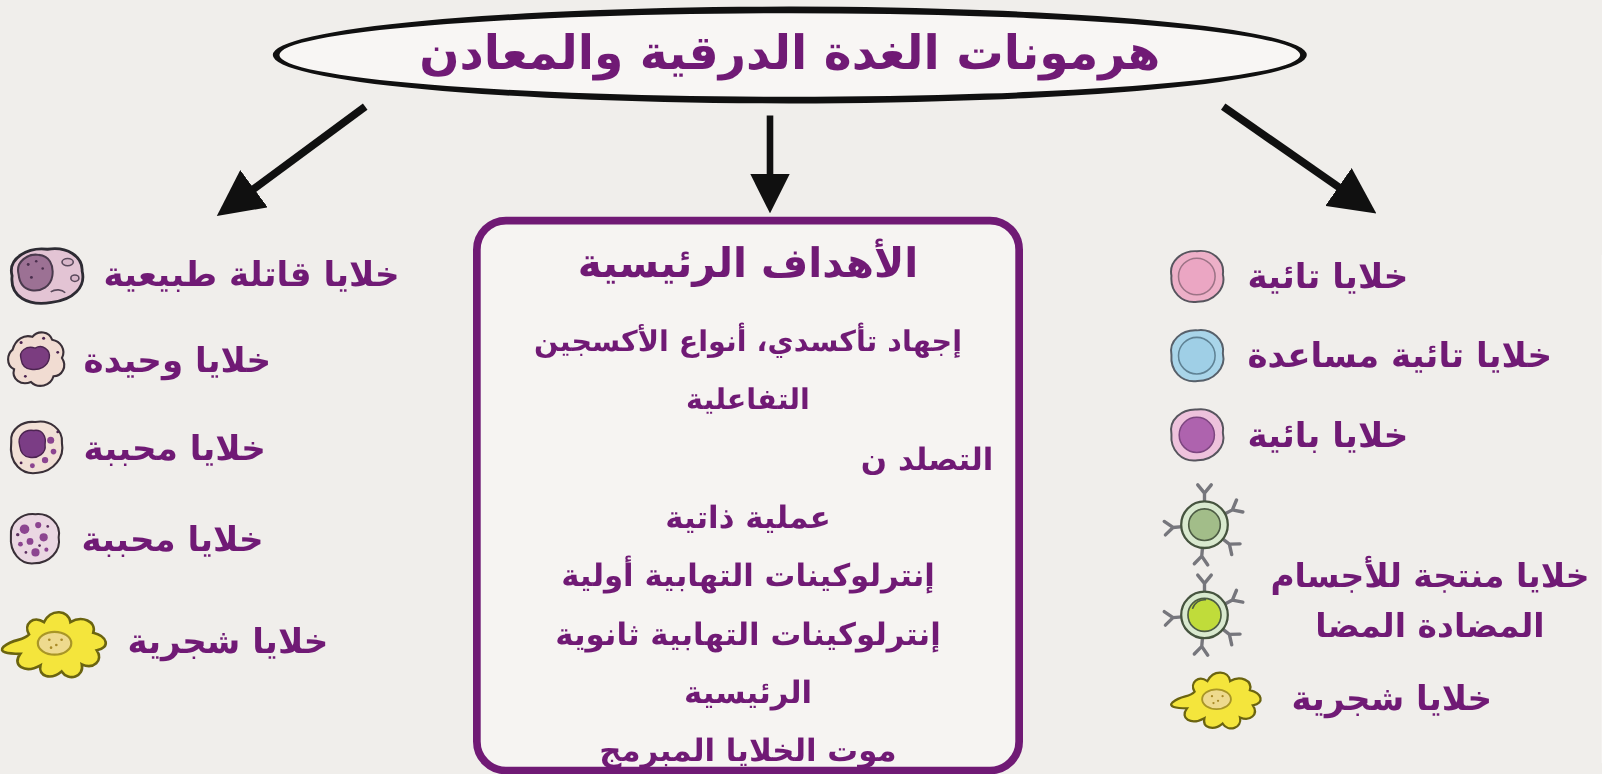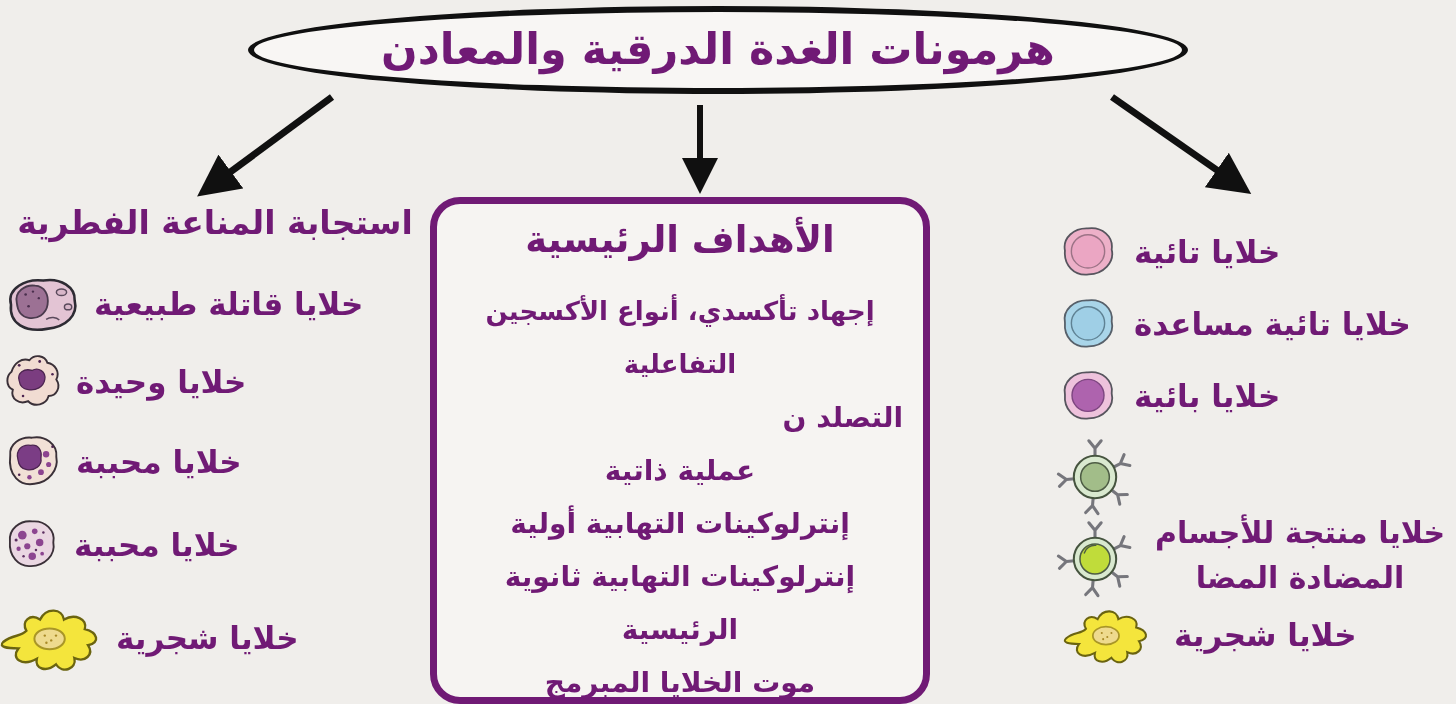--- a/index.html
+++ b/index.html
@@ -23,21 +23,21 @@
   .left-col{ left:0; width:430px; }
   .right-col{ left:1008px; width:448px; }
   .rows{ margin-top:24px; }
   .row{ display:flex; align-items:center; gap:12px; }
   .row .lbl{ font-size:31px; font-weight:bold; direction:rtl; white-space:nowrap; }
   .left-col .row{ margin-bottom:16px; }
   .left-col .row.r3{ margin-bottom:20px; }
   .left-col .row.r4{ margin-bottom:26px; }
   .right-col .row{ margin-bottom:8px; padding-left:48px; gap:14px;}
   .right-col .row .lbl{ flex:1; text-align:left; }
-  .ab-block{ display:flex; align-items:flex-end; padding-left:44px; gap:6px; }
+  .ab-block{ display:flex; align-items:center; padding-left:44px; gap:6px; }
   .ab-icons{ display:flex; flex-direction:column; gap:0; }
   .ab-label{ flex:1; text-align:center; margin-top:58px; }
   .ab-label div{ font-size:30px; font-weight:bold; direction:rtl; line-height:45px; white-space:nowrap;}
   
   .center-box{
     position:absolute; left:430px; top:197px; width:500px; height:507px;
     box-sizing:border-box; border:7px solid #701a75; border-radius:30px;
     background:#f6f4f2;
   }
   .center-box h2{ margin:14px 0 0 0; font-size:37px; font-weight:bold; text-align:center; direction:rtl;}
@@ -59,21 +59,20 @@
   <line x1="332" y1="97" x2="214" y2="184" stroke="#101010" stroke-width="7" marker-end="url(#ah)"></line>
   <line x1="700" y1="105" x2="700" y2="176" stroke="#101010" stroke-width="6" marker-end="url(#ah)"></line>
   <line x1="1112" y1="97" x2="1234" y2="182" stroke="#101010" stroke-width="7" marker-end="url(#ah)"></line>
 </svg>
 
 <div class="ellipse">
   <div class="title">هرمونات الغدة الدرقية والمعادن</div>
 </div>
 
 <div class="col left-col">
-  <h2>استجابة المناعة الفطرية</h2>
   <div class="rows">
     <div class="row r1">
       <svg width="82" height="60" viewBox="0 0 110 82">
         <path d="M14,42 C8,20 34,6 58,9 C82,5 102,18 101,36 C106,56 90,72 63,75 C34,80 11,68 14,42 Z" fill="#e3c4d4" stroke="#2d2b33" stroke-width="3.5"></path>
         <path d="M22,40 C18,24 34,14 47,16 C60,17 66,28 64,42 C62,55 50,62 38,60 C27,58 23,50 22,40 Z" fill="#9c7194" stroke="#4a3a4d" stroke-width="2.5"></path>
         <circle cx="34" cy="28" r="1.8" fill="#4a2f4d"></circle>
             <circle cx="44" cy="24" r="1.6" fill="#4a2f4d"></circle>
         <circle cx="52" cy="33" r="1.6" fill="#4a2f4d"></circle>
             <circle cx="38" cy="44" r="1.8" fill="#4a2f4d"></circle>
         <ellipse cx="83" cy="25" rx="7" ry="4.5" fill="#d8b6c9" stroke="#5a4a5c" stroke-width="2"></ellipse>

